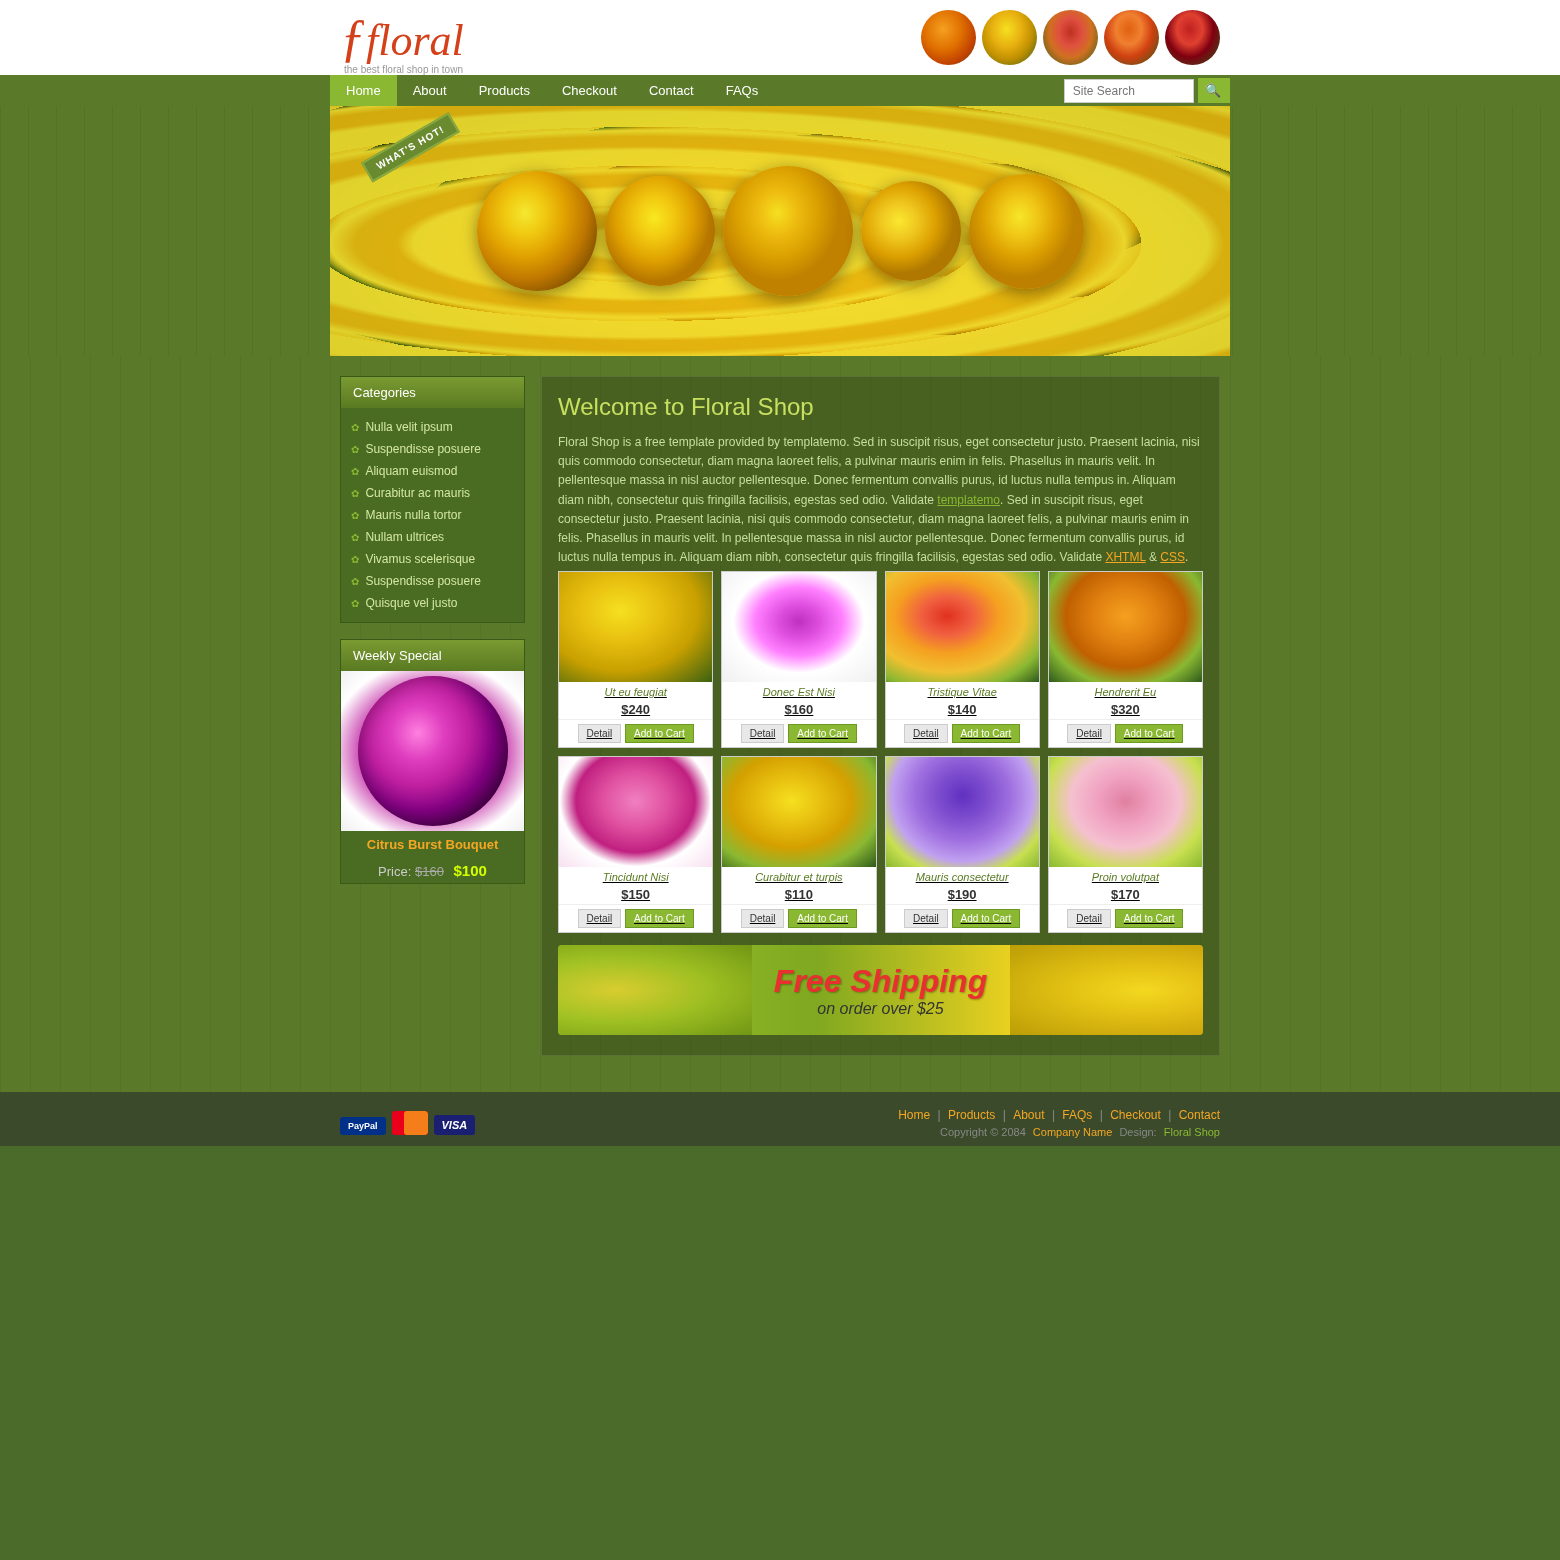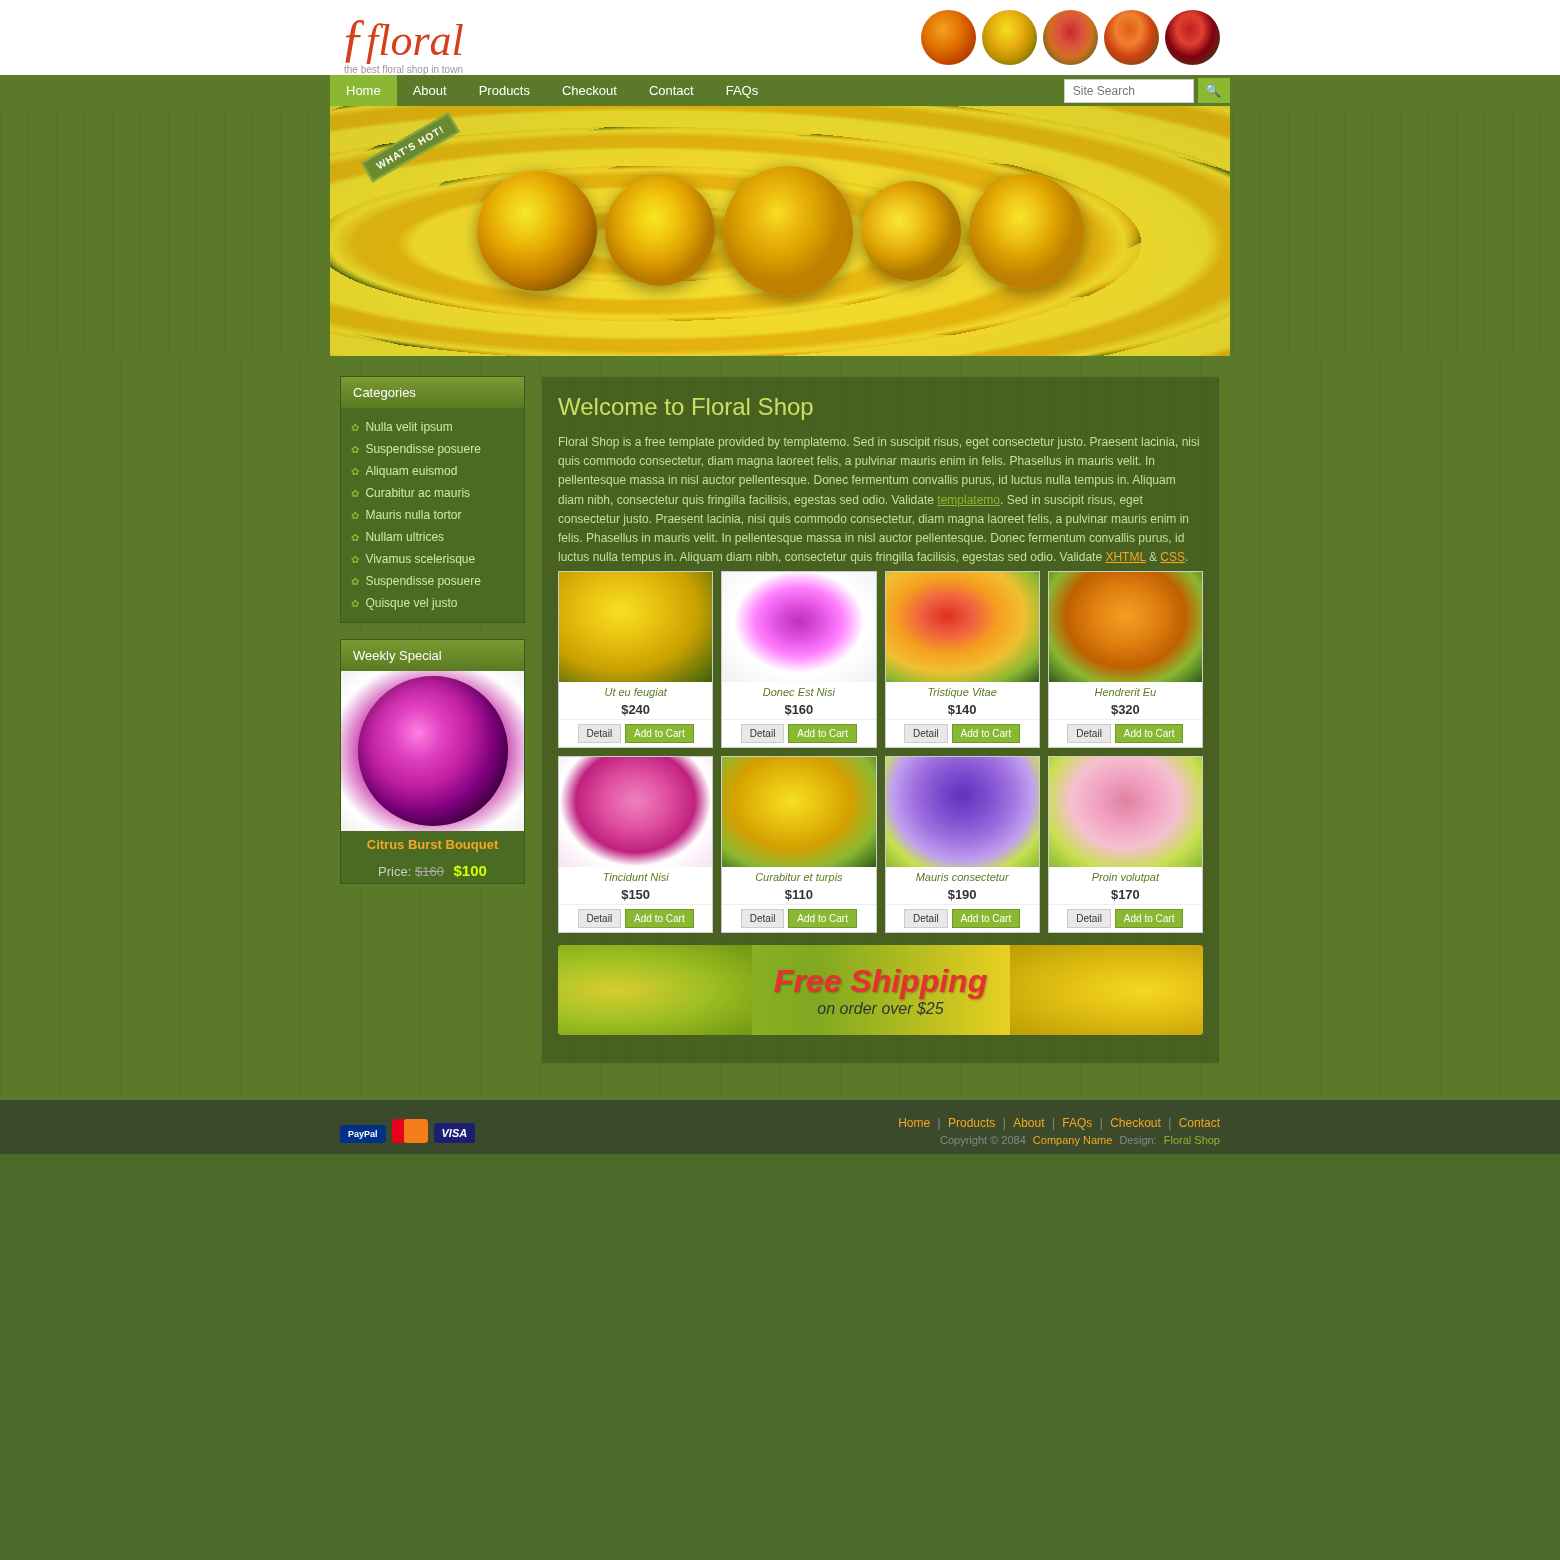--- a/index.html
+++ b/index.html
@@ -32,30 +32,30 @@
     .weekly-new { color: #d4ff00; font-weight: bold; font-size: 15px; margin-left: 6px; }
 
     
     #content { flex: 1; }
     .welcome-title { font-size: 24px; color: #c8e060; font-weight: normal; margin-bottom: 12px; }
     .welcome-text { color: #c8dda0; font-size: 12px; line-height: 1.6; margin-bottom: 4px; }
     .welcome-text a { color: #8ab832; }
 
     
     .products-grid { display: grid; grid-template-columns: repeat(4, 1fr); gap: 8px; margin-bottom: 8px; }
-    .product-card { background: #fff; border: 1px solid #ccc; text-align: center; }
+    .product-card { background: #fff; border: 1px solid #ccc; text-align: center; text-decoration: underline; }
     .product-img-placeholder { width: 100%; height: 100px; }
     .product-name { font-size: 11px; color: #5a7a22; font-style: italic; padding: 4px 2px 2px; }
     .product-price { color: #333; font-size: 13px; font-weight: bold; padding: 2px; }
     .product-actions { display: flex; justify-content: center; gap: 4px; padding: 4px; border-top: 1px solid #eee; }
     .btn-detail { background: #e8e8e8; border: 1px solid #ccc; padding: 1px 8px; font-size: 10px; cursor: pointer; color: #333; }
     .btn-cart { background: #8ab832; border: 1px solid #6a9a20; padding: 3px 8px; font-size: 10px; cursor: pointer; color: #fff; }
 
     
-    #shipping-banner { max-width: 900px; margin: 0 auto 12px; }
+    #shipping-banner { max-width: 900px; margin: 0 auto 4px; }
     .shipping-inner { background: linear-gradient(to right, #a0c830 0%, #80a820 40%, #e8d020 70%, #f0b020 100%); height: 90px; display: flex; align-items: center; justify-content: center; position: relative; overflow: hidden; }
     .shipping-text { text-align: center; }
     .shipping-main { font-size: 32px; font-weight: bold; color: #e83030; text-shadow: 1px 1px 2px rgba(0,0,0,0.3); font-style: italic; }
     .shipping-sub { font-size: 16px; color: #333; font-style: italic; }
 
     
     #footer { background: #3a4a2a; padding: 16px 0 8px; }
     #footer-inner { max-width: 900px; margin: 0 auto; display: flex; align-items: center; justify-content: space-between; padding: 0 10px; }
     .payment-icons { display: flex; gap: 6px; align-items: flex-end; }
     .paypal-icon { background: #003087; color: #fff; font-size: 9px; font-weight: bold; padding: 4px 8px; border-radius: 3px; }

